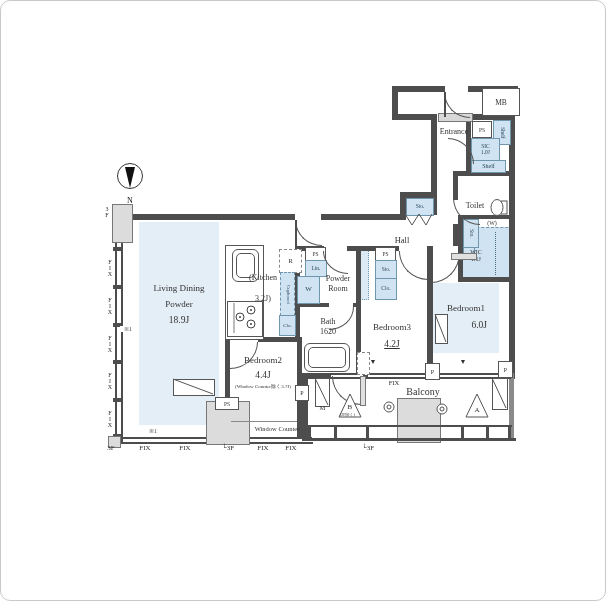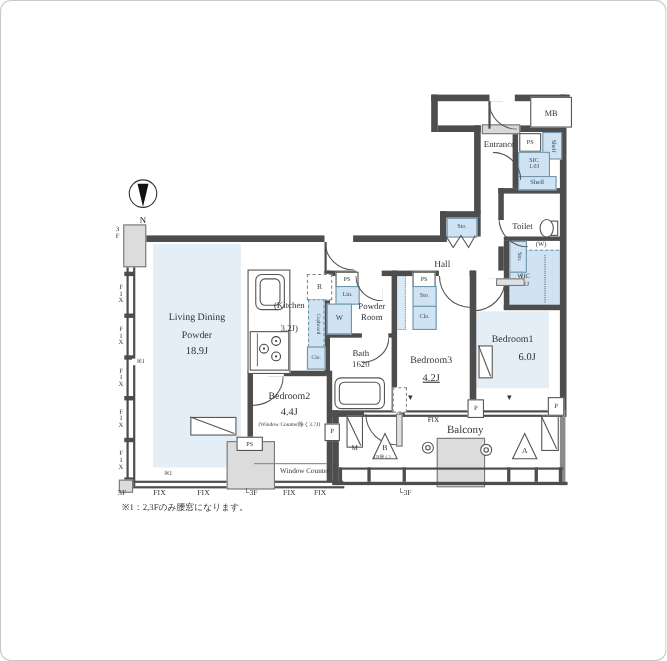--- a/index.html
+++ b/index.html
@@ -297,15 +297,14 @@
   <div class="lbl" style="left:132px;top:444px;width:24px;font-size:7px;"><span>FIX</span></div>
   <div class="lbl" style="left:172px;top:444px;width:24px;font-size:7px;"><span>FIX</span></div>
   <div class="lbl" style="left:214px;top:444px;width:26px;font-size:7px;"><span>└3F</span></div>
   <div class="lbl" style="left:250px;top:444px;width:24px;font-size:7px;"><span>FIX</span></div>
   <div class="lbl" style="left:278px;top:444px;width:24px;font-size:7px;"><span>FIX</span></div>
   <div class="lbl" style="left:354px;top:444px;width:26px;font-size:7px;"><span>└3F</span></div>
 
   <div class="lbl" style="left:119px;top:325px;width:16px;font-size:5.5px;background:#fff;"><span>※1</span></div>
   <div class="lbl" style="left:144px;top:427px;width:16px;font-size:5.5px;background:#fff;"><span>※1</span></div>
 
-  <div class="lbl" style="left:110px;top:457px;width:240px;text-align:left;font-size:8px;"><span>※1：2,3Fのみ腰窓になります。</span></div>
 
 </div>
 
 </body></html>

